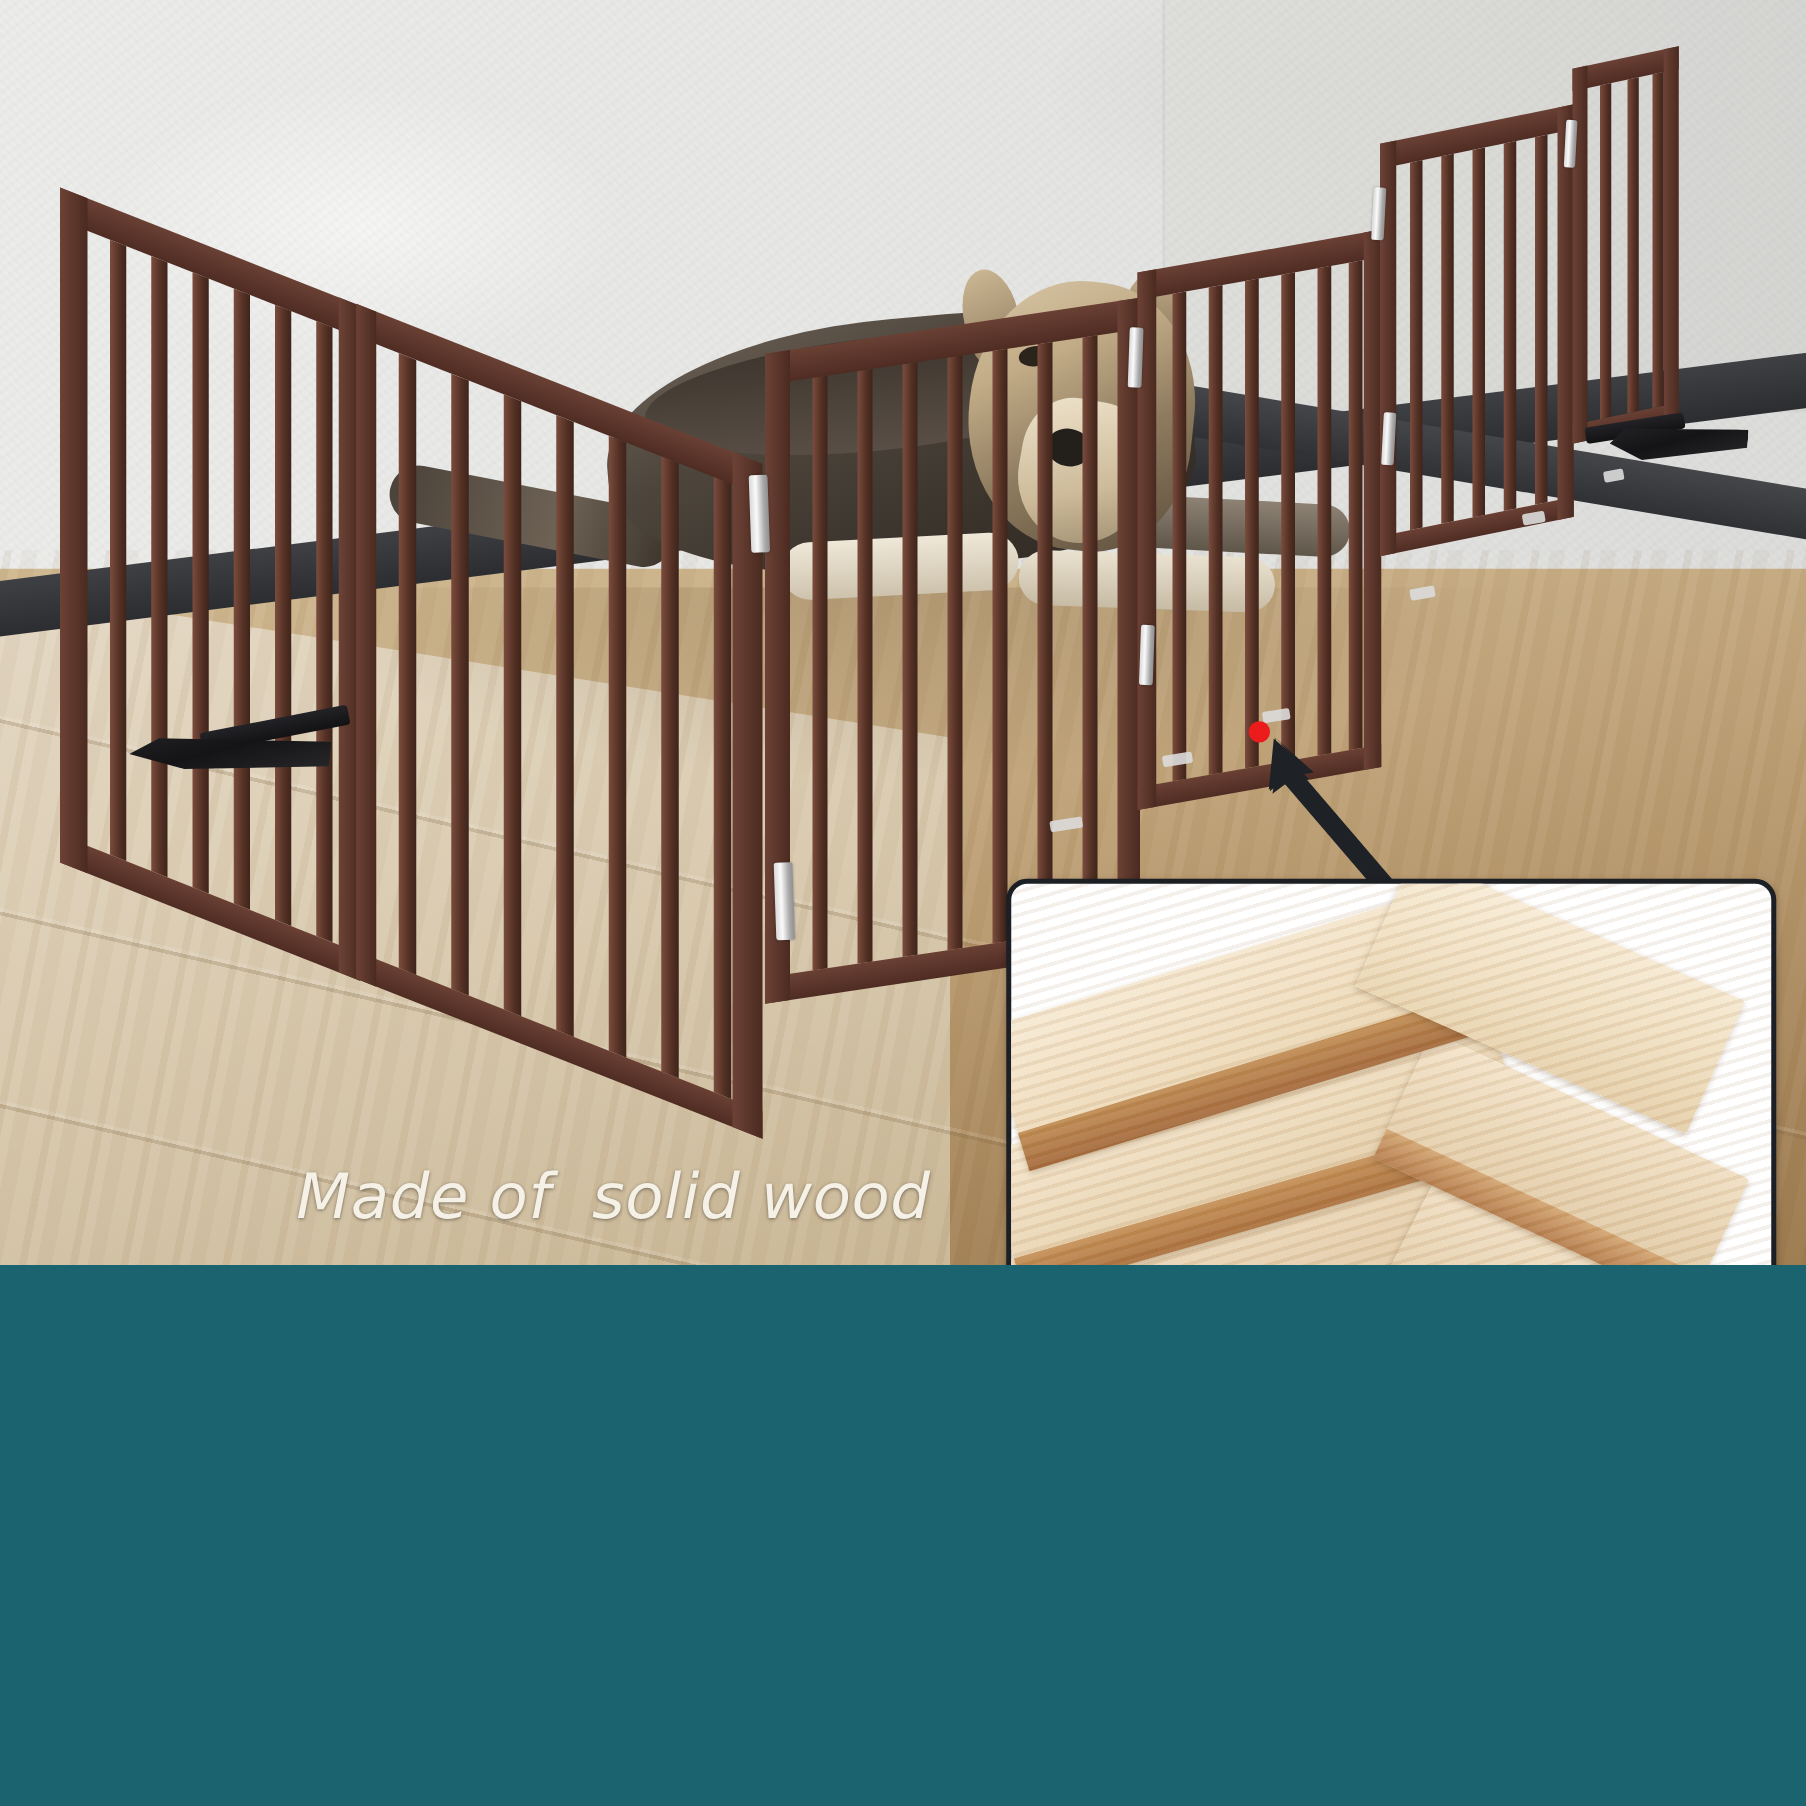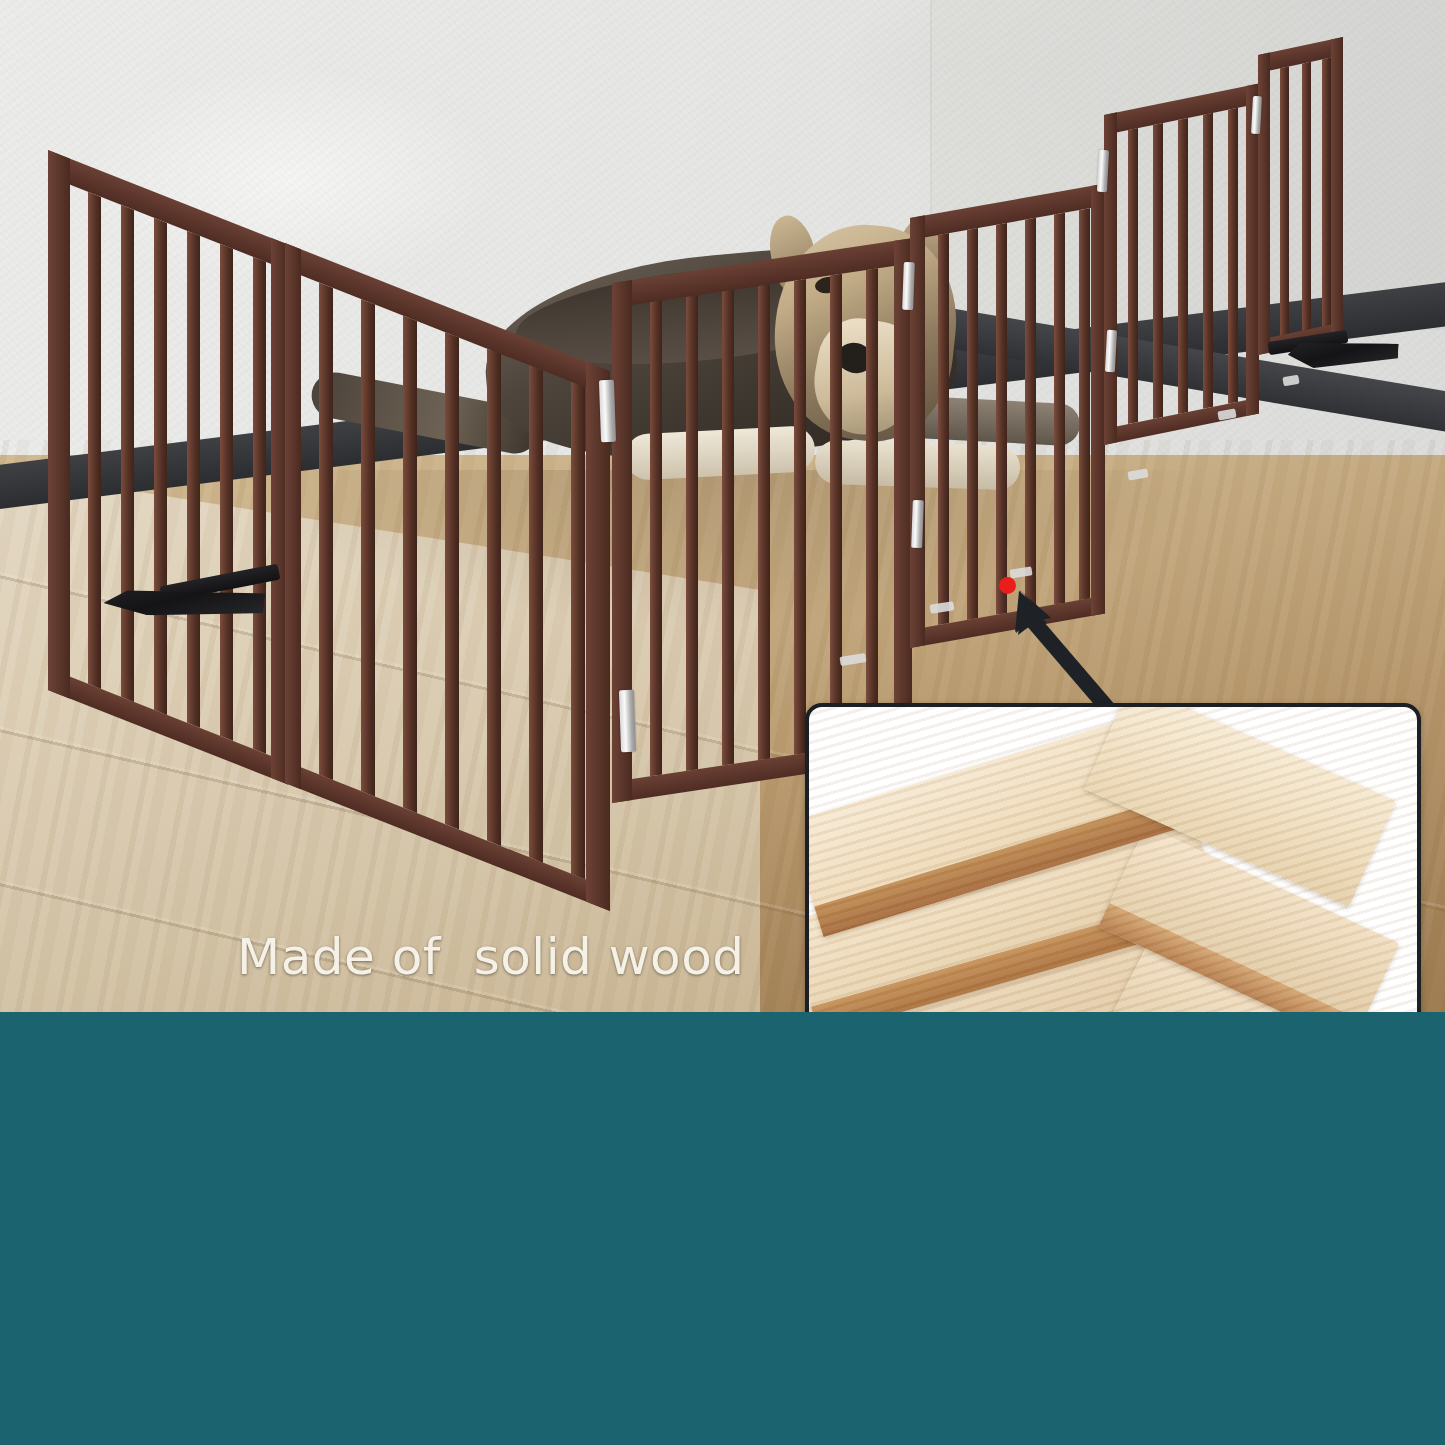--- a/index.html
+++ b/index.html
@@ -3,20 +3,21 @@
 <meta charset="utf-8">
 <style>
   html,body{margin:0;padding:0;background:#fff;}
   body{font-family:"Liberation Sans",sans-serif;}
 
   #page{
     position:relative;
     width:1445px;height:1445px;
     overflow:hidden;
     background:#ffffff;
+    font-style:italic;
   }
 
   
   .photo{
     position:absolute;left:0;top:0;width:1445px;height:1012px;
     overflow:hidden;
   }
   
   .wall{
     position:absolute;left:0;top:0;width:1445px;height:600px;

